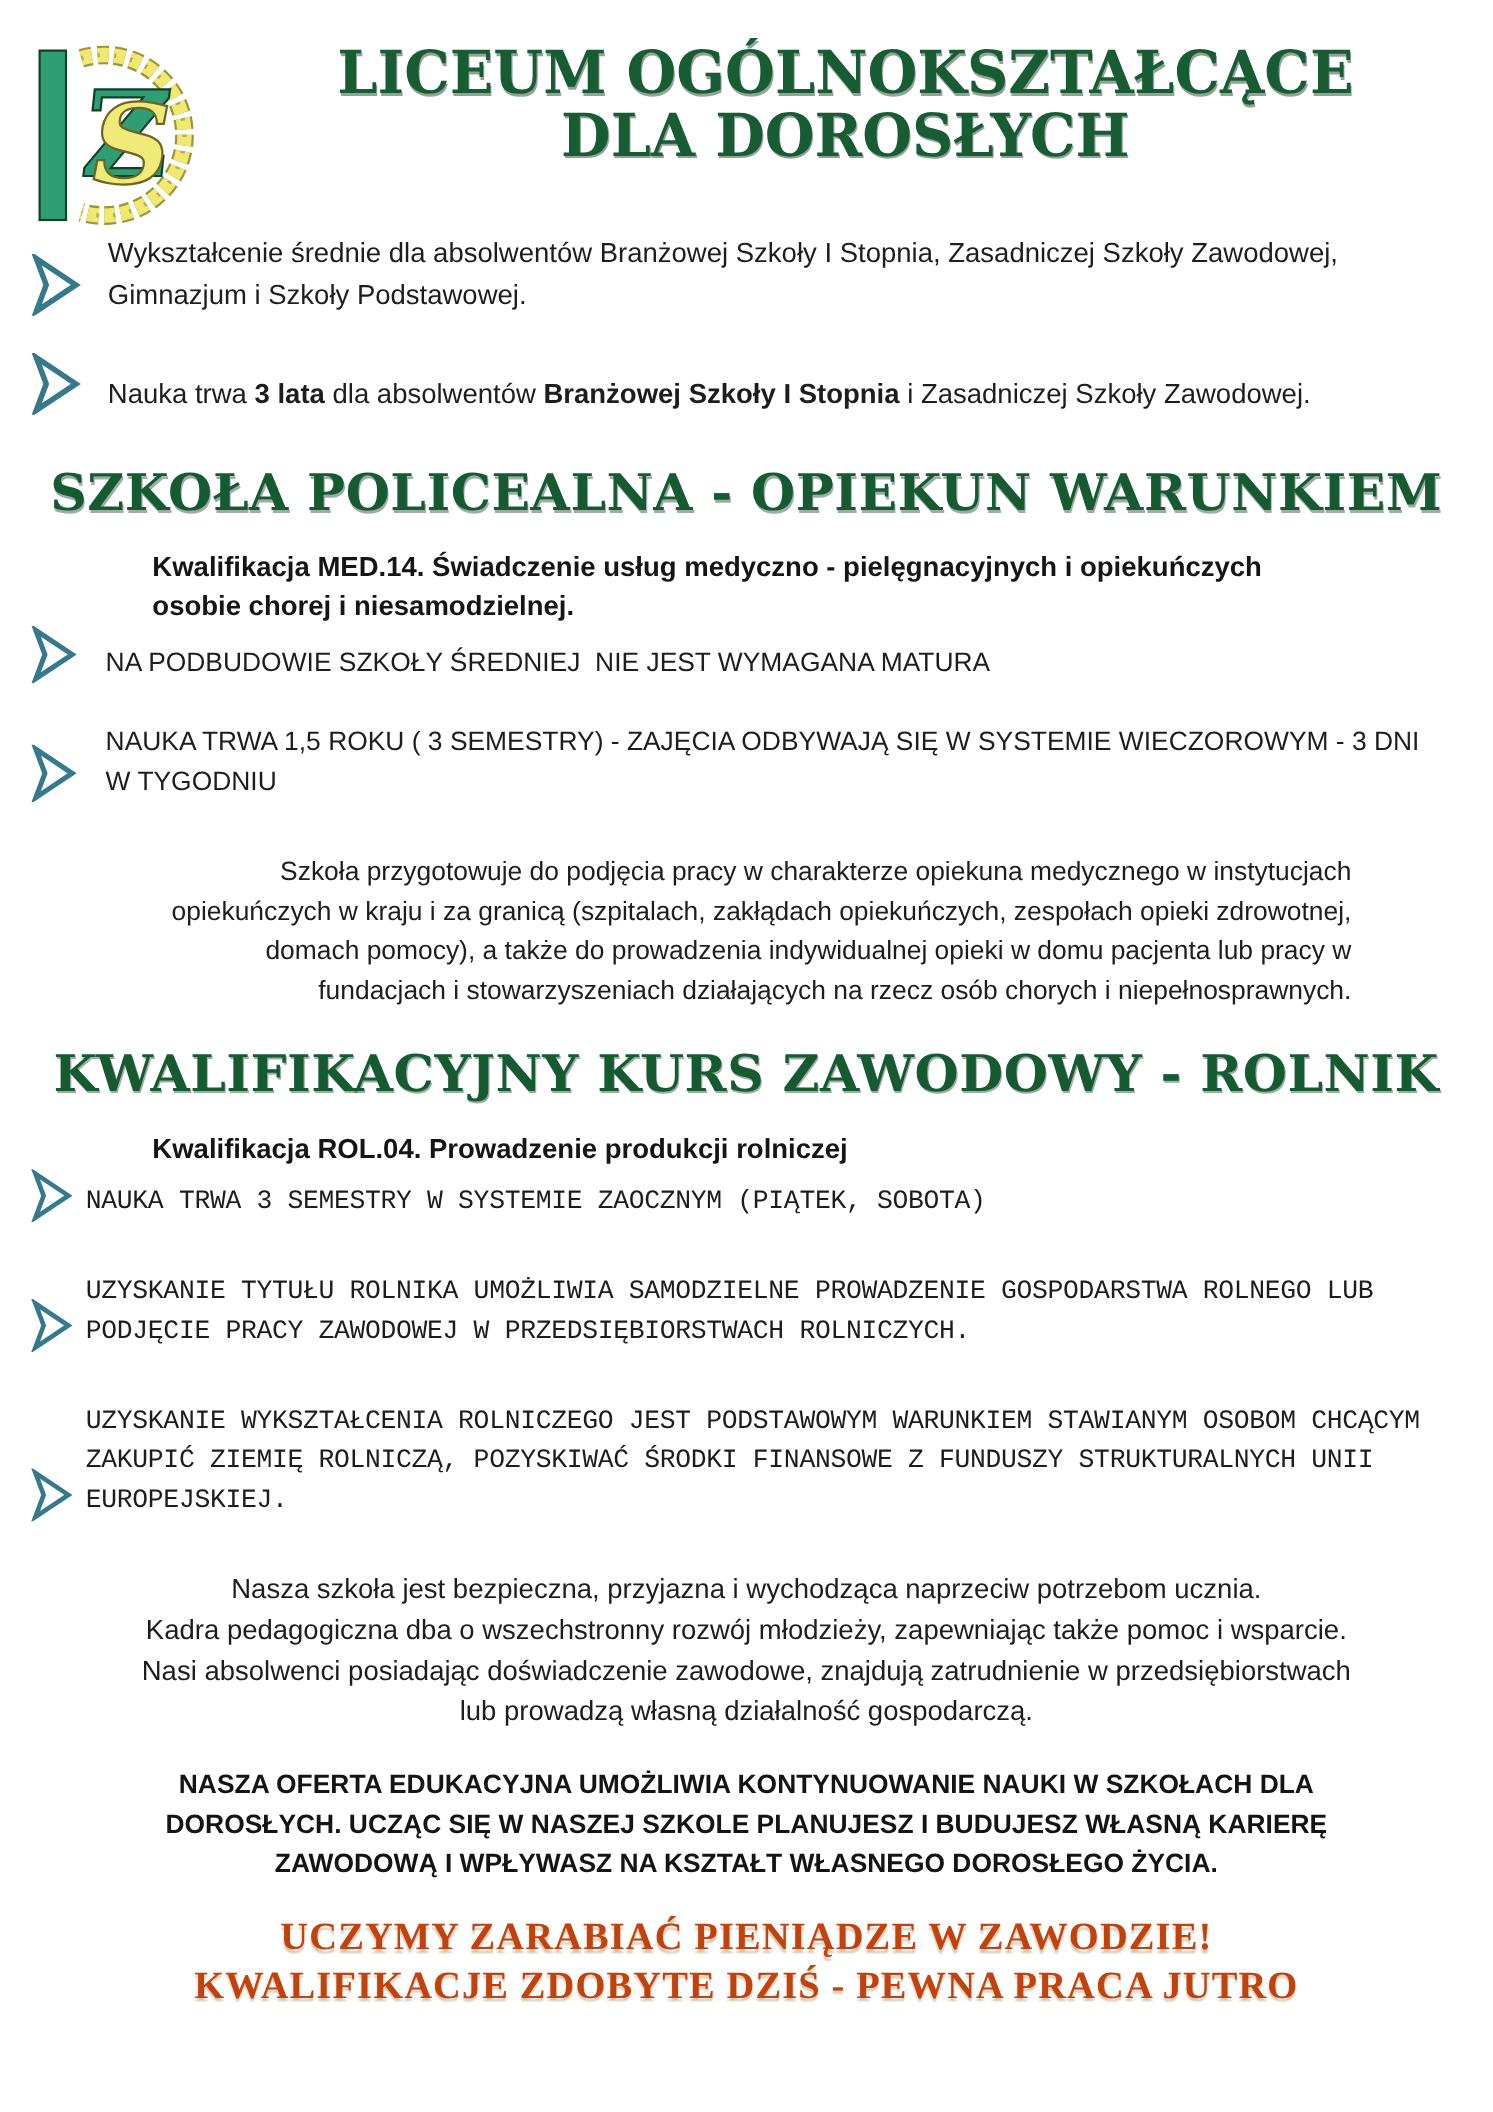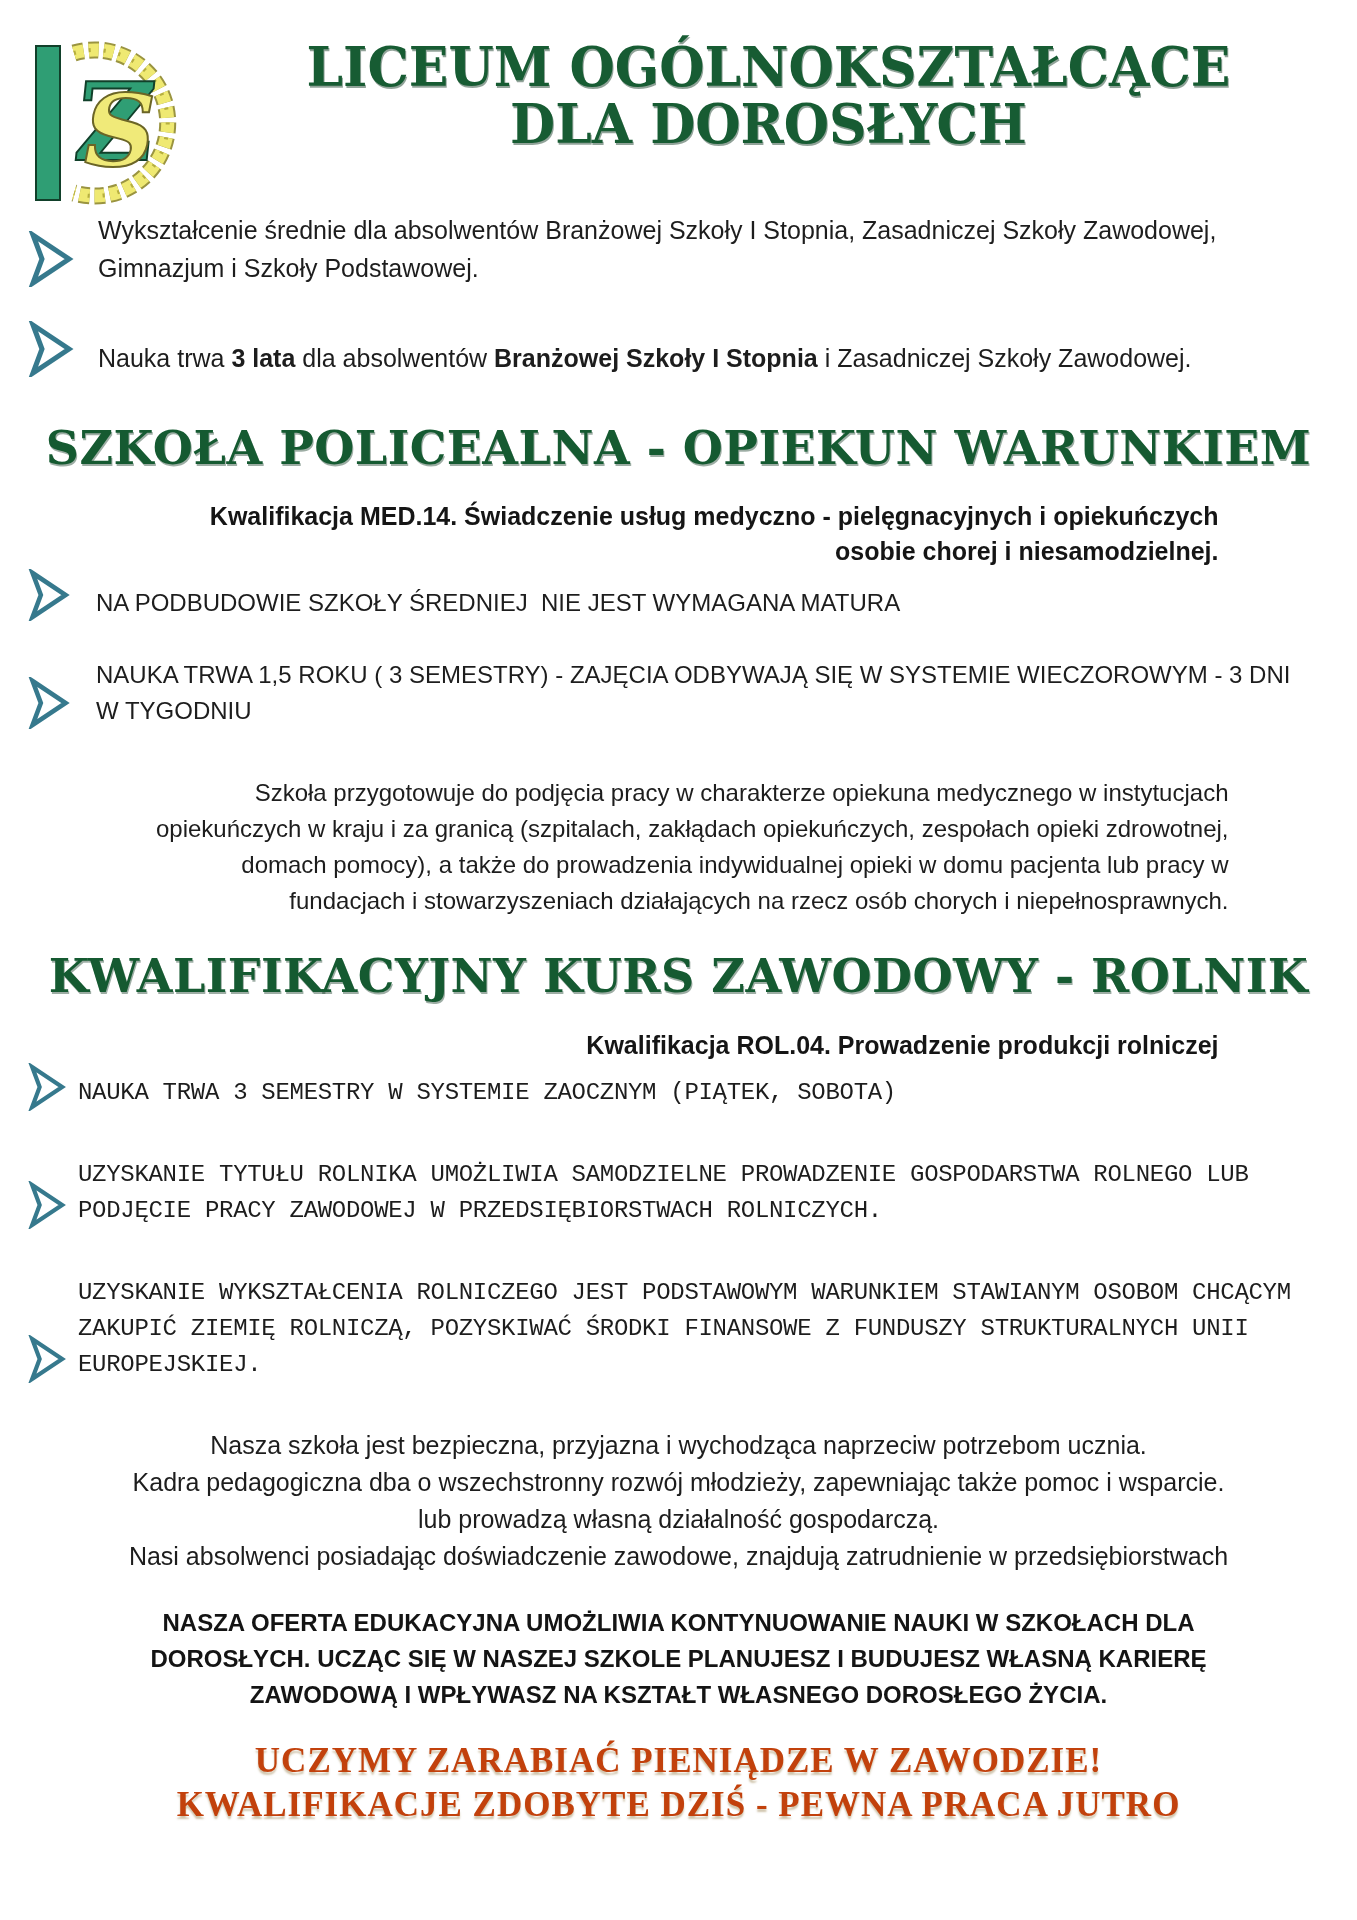--- a/index.html
+++ b/index.html
@@ -41,21 +41,21 @@
 
   
   .green-heading{
     margin:46px 0 0;text-align:center;
     font-family:"DejaVu Serif",serif;font-weight:700;
     font-size:46px;line-height:1.12;letter-spacing:0.5px;
     color:#155a31;text-shadow:1px 2px 0 rgba(10,50,28,.4);
   }
   .green-heading.rolnik{margin-top:32px;}
   .subtitle{
-    margin:24px auto 0;max-width:1080px;text-align:right;
+    margin:24px auto 0;max-width:1080px;text-align:left;
     font-size:25px;font-weight:700;line-height:1.4;color:#151515;
   }
   .subtitle.rol-sub{margin-top:26px;}
 
   
   .para{
     margin:46px auto 0;max-width:1100px;text-align:right;
     font-size:24px;line-height:1.5;color:#1d1d1d;
   }
   .para-lines{margin:40px auto 0;text-align:center;font-size:25px;line-height:1.48;color:#1d1d1d;}
@@ -165,22 +165,22 @@
             <path d="M5 4 L41 28 L5 52 L14 28 Z" fill="none" stroke="#36798d" stroke-width="5" stroke-linejoin="miter"></path>
           </svg>
       </span>
       <p class="btxt up">UZYSKANIE WYKSZTAŁCENIA ROLNICZEGO JEST PODSTAWOWYM WARUNKIEM STAWIANYM OSOBOM CHCĄCYM ZAKUPIĆ ZIEMIĘ ROLNICZĄ, POZYSKIWAĆ ŚRODKI FINANSOWE Z FUNDUSZY STRUKTURALNYCH UNII EUROPEJSKIEJ.</p>
     </li>
   </ul>
 
   <div class="para-lines">
     <div>Nasza szkoła jest bezpieczna, przyjazna i wychodząca naprzeciw potrzebom ucznia.</div>
     <div>Kadra pedagogiczna dba o wszechstronny rozwój młodzieży, zapewniając także pomoc i wsparcie.</div>
+    <div>Nasi absolwenci posiadając doświadczenie zawodowe, znajdują zatrudnienie w przedsiębiorstwach</div>
     <div>lub prowadzą własną działalność gospodarczą.</div>
-    <div>Nasi absolwenci posiadając doświadczenie zawodowe, znajdują zatrudnienie w przedsiębiorstwach</div>
   </div>
 
   <p class="offer">NASZA OFERTA EDUKACYJNA UMOŻLIWIA KONTYNUOWANIE NAUKI W SZKOŁACH DLA DOROSŁYCH. UCZĄC SIĘ W NASZEJ SZKOLE PLANUJESZ I BUDUJESZ WŁASNĄ KARIERĘ ZAWODOWĄ I WPŁYWASZ NA KSZTAŁT WŁASNEGO DOROSŁEGO ŻYCIA.</p>
 
   <div class="gold-slogan">
     <div>UCZYMY ZARABIAĆ PIENIĄDZE W ZAWODZIE!</div>
     <div>KWALIFIKACJE ZDOBYTE DZIŚ - PEWNA PRACA JUTRO</div>
   </div>
 
 </div>

